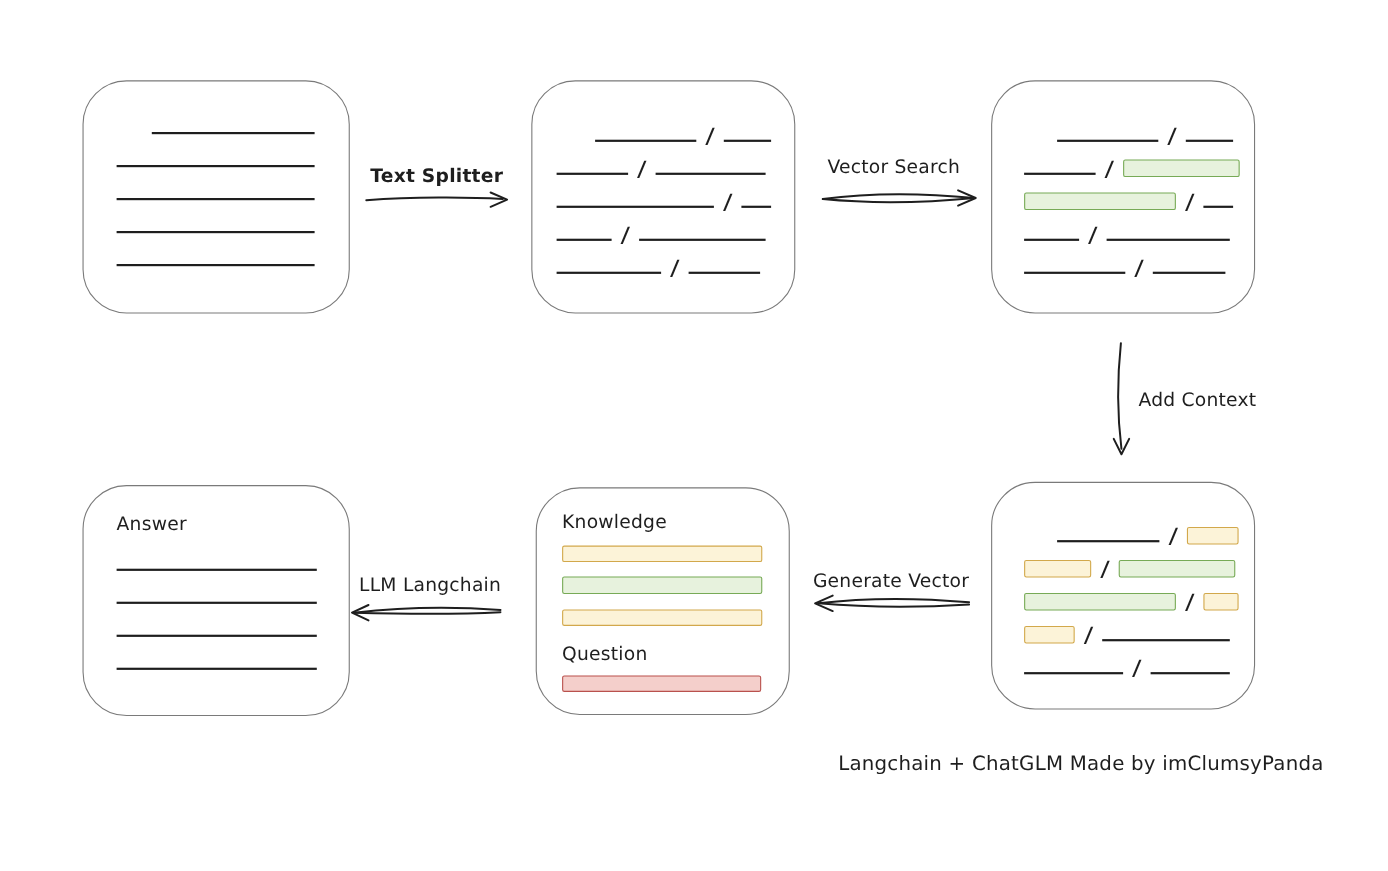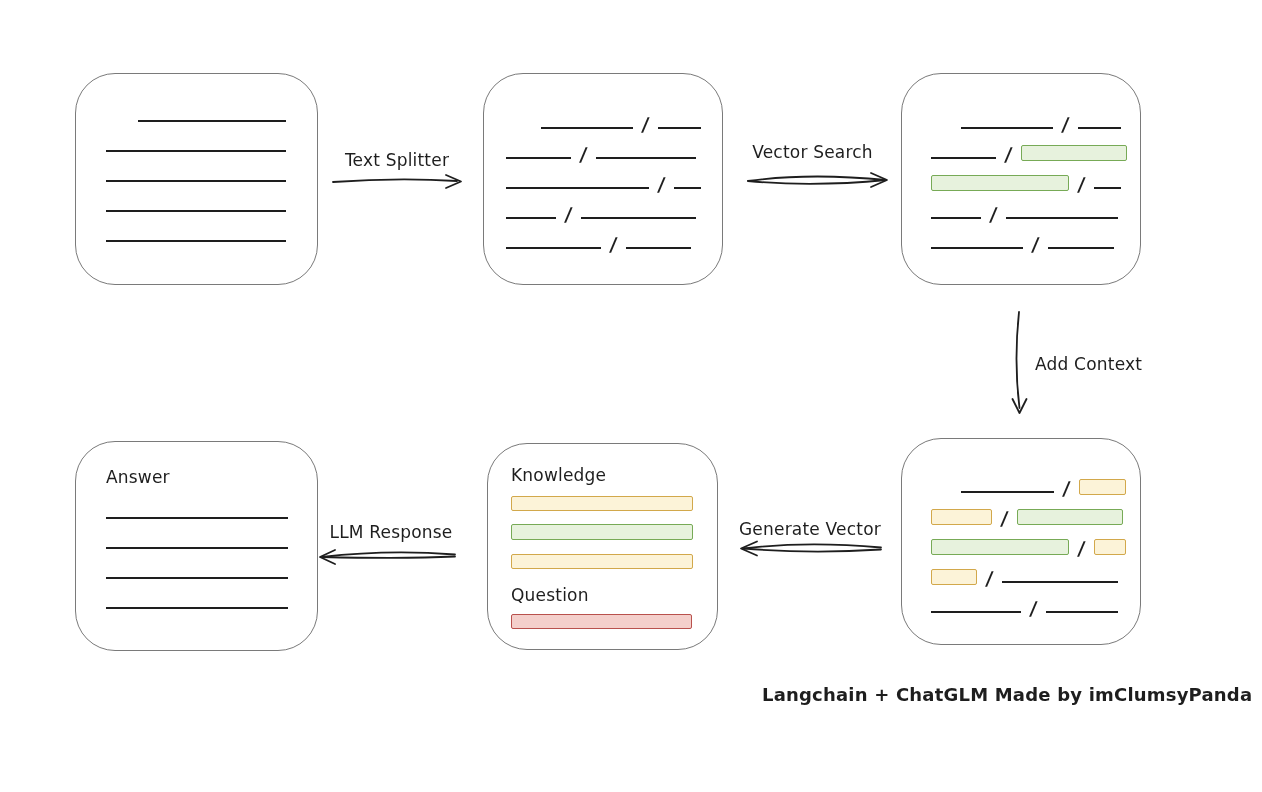--- a/index.html
+++ b/index.html
@@ -213,20 +213,20 @@
       <path d="M881 549.5 C835 552.5, 785 552, 744 548.5"></path>
       <path d="M757 541.5 L741 548.5 L757 555.5"></path>
     </g>
     <g>
       <path d="M455 554.5 C415 551.5, 365 552, 322 557"></path>
       <path d="M455 556.5 C415 558.5, 365 558, 322 557"></path>
       <path d="M335 550 L320 557 L335 564"></path>
     </g>
   </svg>
 
-  <div class="arrow-label center" style="left:327px;top:150px;width:140px;">Text Splitter</div>
+  <div class="arrow-label center" style="left:327px;top:150px;width:140px;font-weight:bold;">Text Splitter</div>
   <div class="arrow-label center" style="left:740px;top:142px;width:145px;">Vector Search</div>
   <div class="arrow-label" style="left:1035px;top:354px;">Add Context</div>
   <div class="arrow-label center" style="left:730px;top:519px;width:160px;">Generate Vector</div>
-  <div class="arrow-label center" style="left:321px;top:522px;width:140px;">LLM Response</div>
-
-  <div class="caption" style="left:762px;top:684px;width:420px;font-weight:bold;">Langchain + ChatGLM Made by imClumsyPanda</div>
+  <div class="arrow-label center" style="left:321px;top:522px;width:140px;">LLM Langchain</div>
+
+  <div class="caption" style="left:762px;top:684px;width:420px;">Langchain + ChatGLM Made by imClumsyPanda</div>
 </div>
 
 </body></html>

